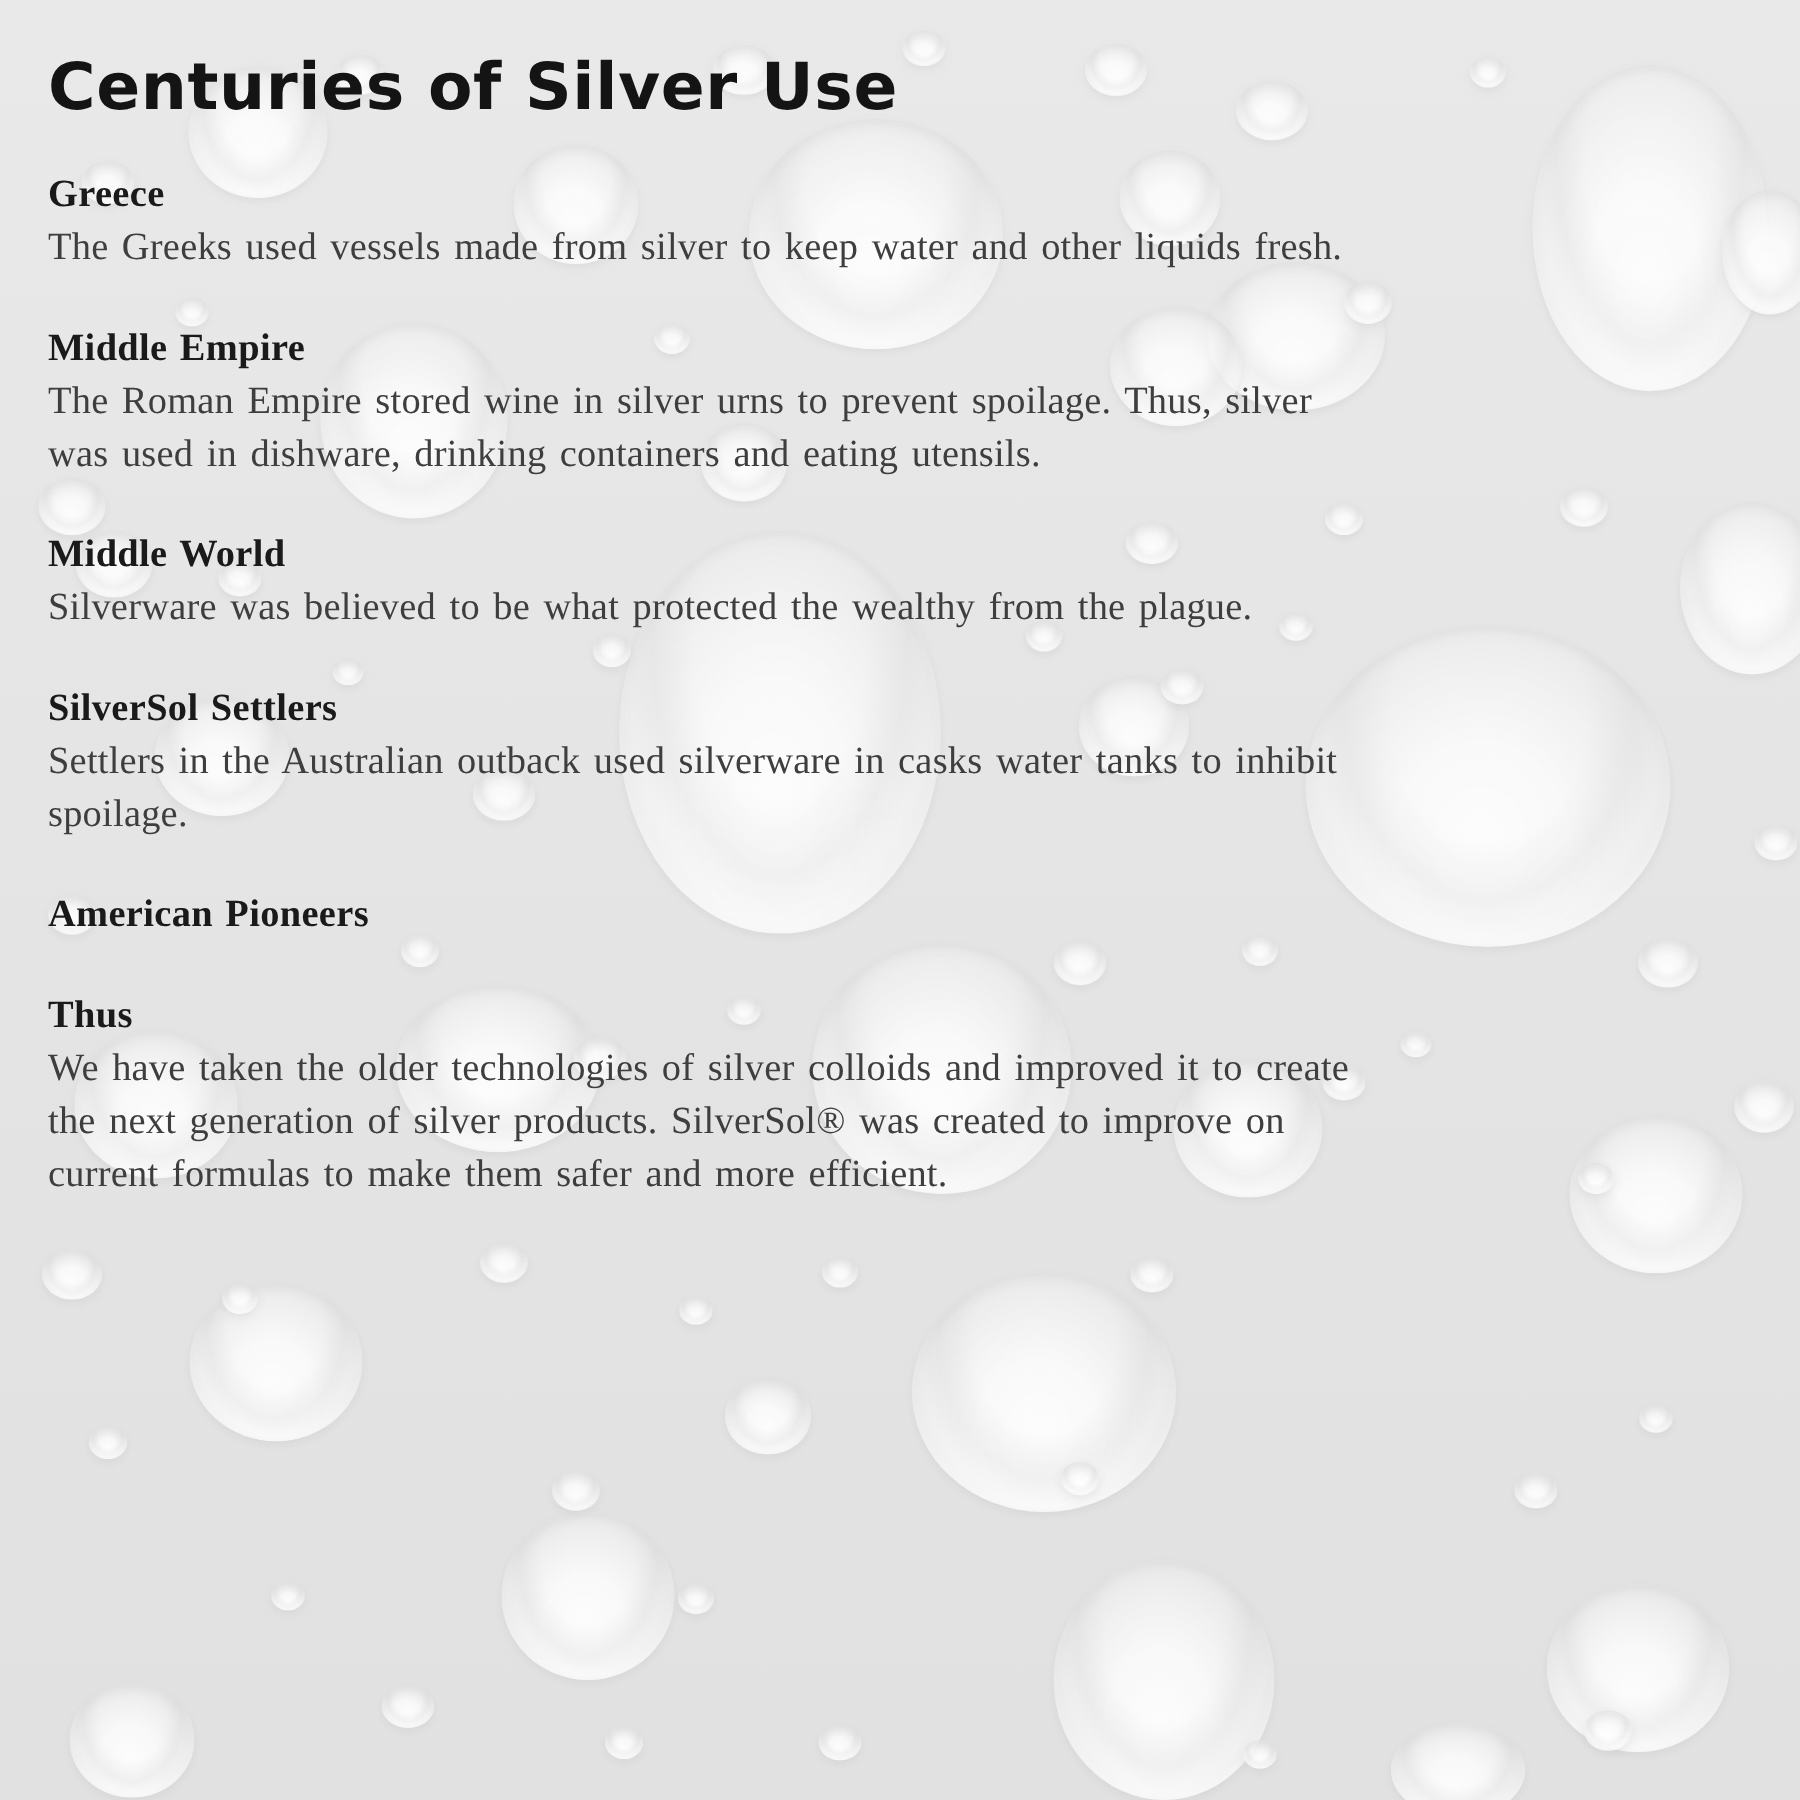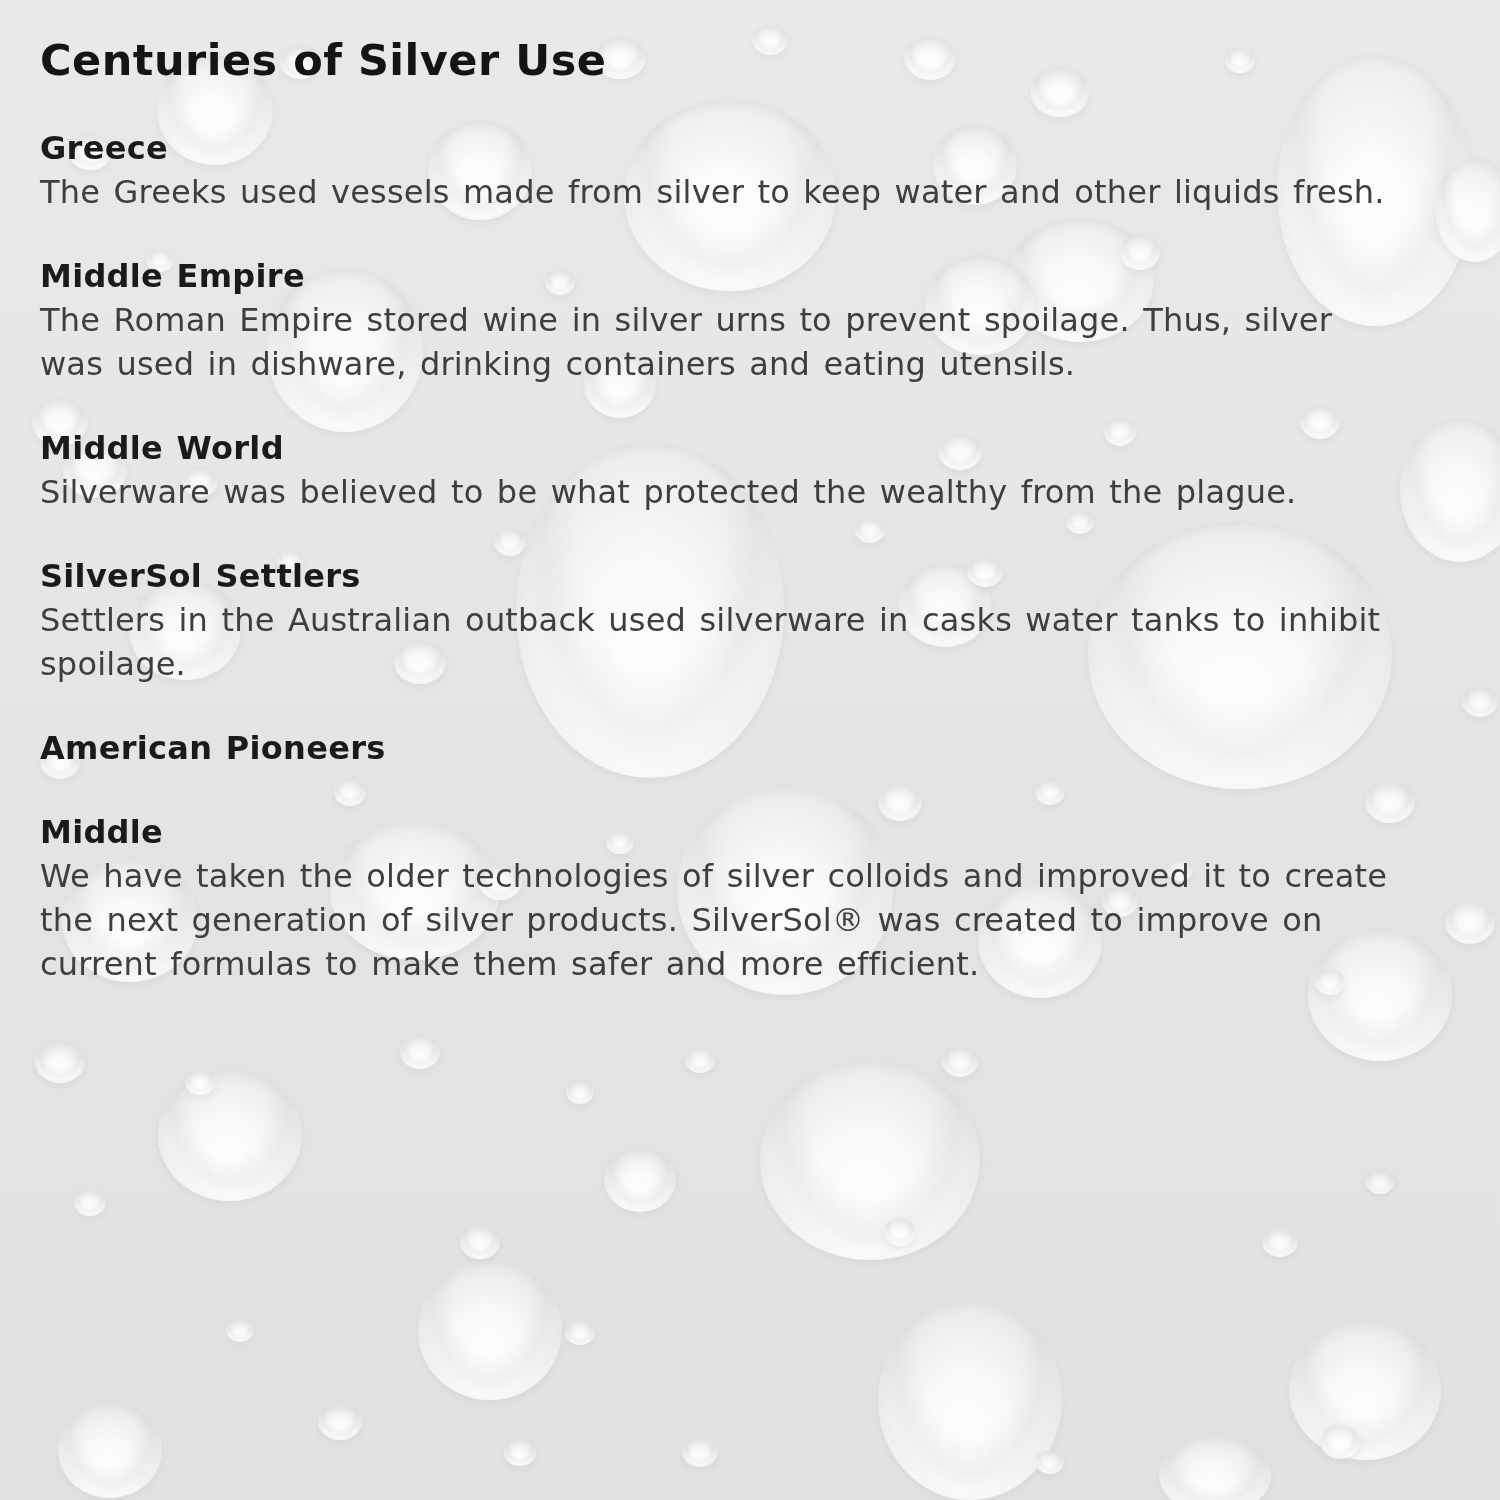--- a/index.html
+++ b/index.html
@@ -33,29 +33,30 @@
     opacity: 0.9;
   }
   .content {
     position: absolute;
     inset: 0;
     z-index: 1;
     padding: 34px 20px 0 40px;
     box-sizing: border-box;
   }
   h1 {
-    margin: 0 0 10px 0;
-    font-size: 43px;
+    margin: 13px 0 10px 0;
+    font-size: 54px;
     line-height: 52px;
     font-weight: bold;
     color: #141414;
     letter-spacing: 0.5px;
   }
   .section {
     margin-top: 40px;
+    font-family: Liberation Serif, serif;
   }
   .section h2 {
     margin: 0;
     font-size: 32px;
     line-height: 44px;
     font-weight: bold;
     color: #1a1a1a;
     letter-spacing: 0.3px;
     word-spacing: 2px;
   }
@@ -183,19 +184,19 @@
 spoilage.</p>
     </div>
 
     <div class="section">
       <h2>American Pioneers</h2>
     </div>
 
 
 
     <div class="section">
-      <h2>Middle</h2>
+      <h2>Thus</h2>
       <p>We have taken the older technologies of silver colloids and improved it to create
 the next generation of silver products. SilverSol® was created to improve on
 current formulas to make them safer and more efficient.</p>
     </div>
   </div>
 </div>
 
 </body></html>

